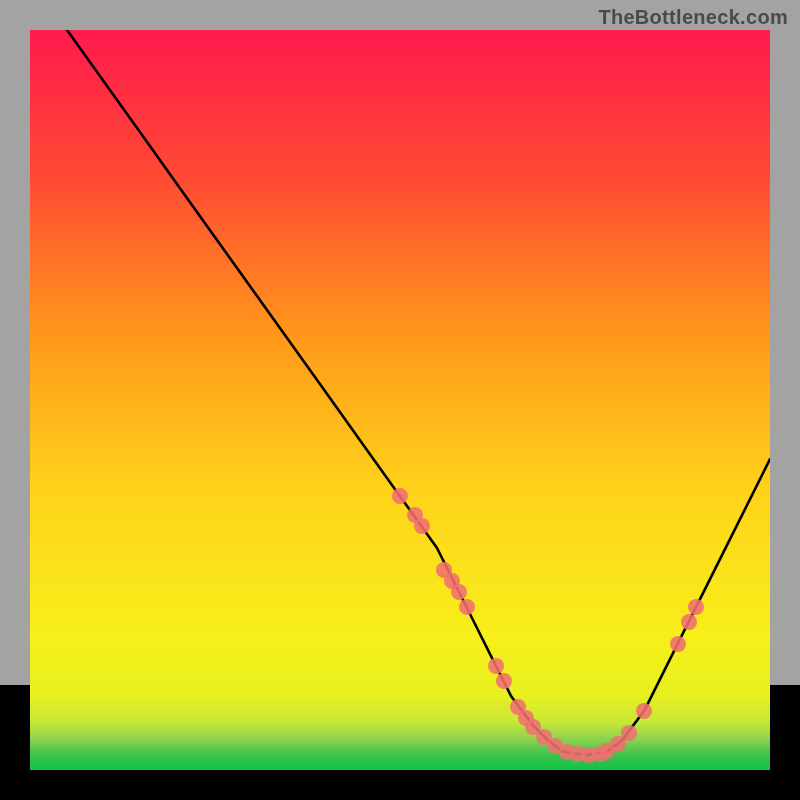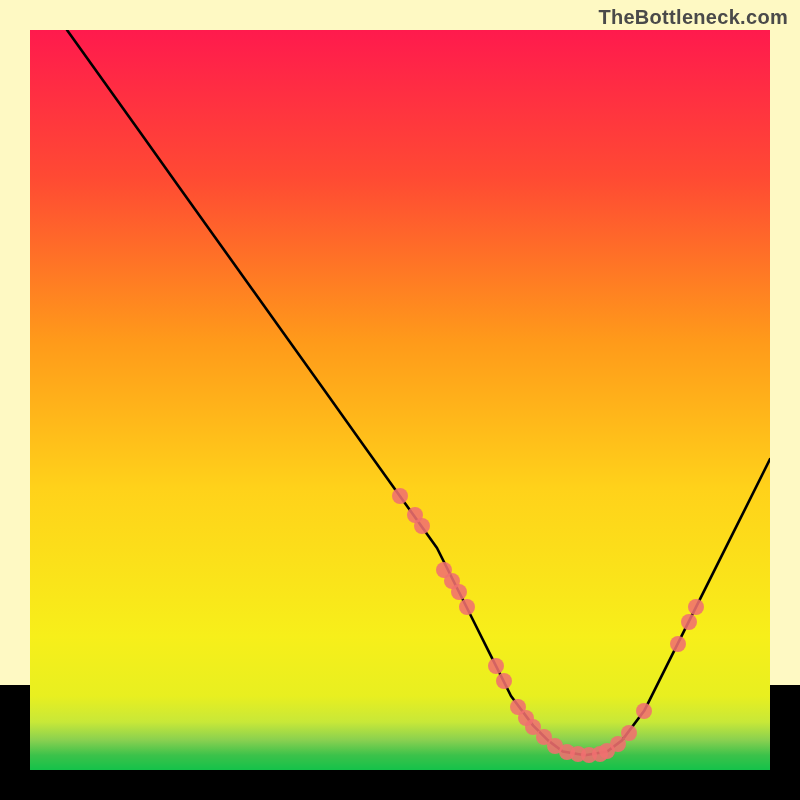--- a/index.html
+++ b/index.html
@@ -1,17 +1,17 @@
 <!DOCTYPE html>
 <html><head>
 <meta charset="utf-8">
 <style>
   * { margin: 0; padding: 0; box-sizing: border-box; }
   body { width: 800px; height: 800px; overflow: hidden; background: #000; font-family: Arial, sans-serif; }
-  .container { position: relative; width: 800px; height: 685px; background: #fef9c3; }
+  .container { position: relative; width: 800px; height: 685px; background: #a3a3a3; }
   .watermark { position: absolute; top: 6px; right: 12px; color: #4a4a4a; font-size: 20px; font-weight: 600; letter-spacing: 0.3px; }
   .plot { position: absolute; left: 30px; top: 30px; width: 740px; height: 740px; }
   .gradient { position: absolute; left: 0; top: 0; width: 740px; height: 740px; }
   .curve { position: absolute; left: 0; top: 0; width: 740px; height: 740px; pointer-events: none; }
   .marker { position: absolute; width: 16px; height: 16px; margin-left: -8px; margin-top: -8px; border-radius: 50%; background: #f07070; opacity: 0.88; pointer-events: none; }
 </style>
 </head>
 <body>
 
 <div class="container">

